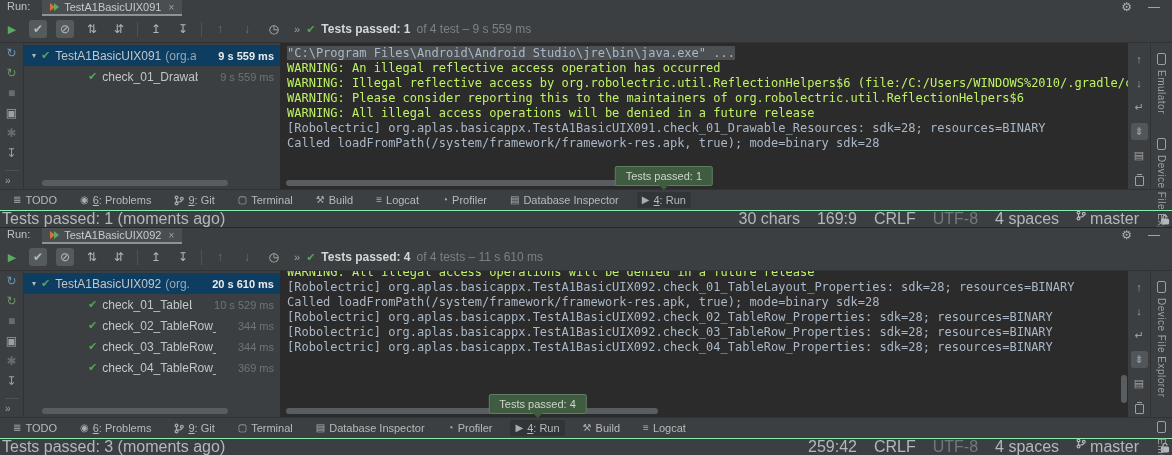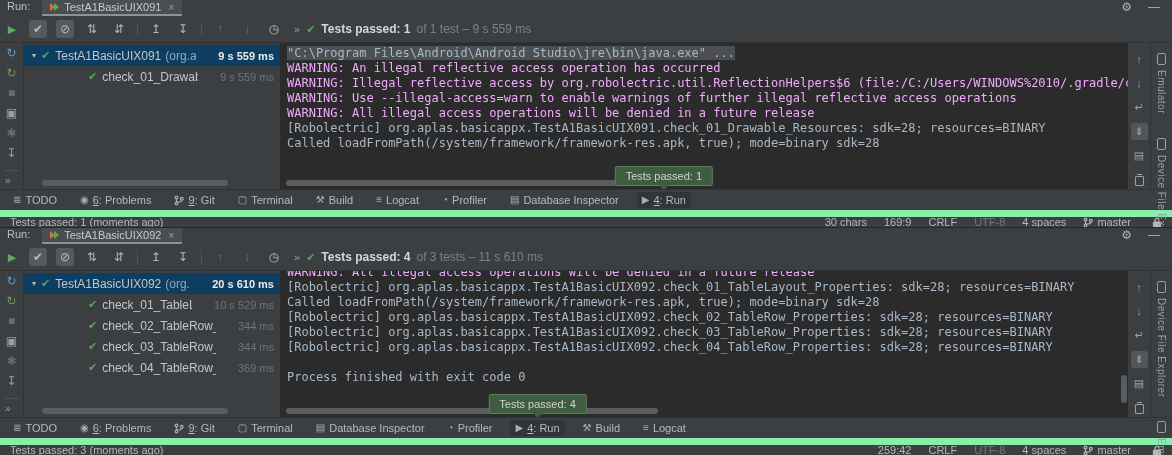--- a/index.html
+++ b/index.html
@@ -43,21 +43,21 @@
   .trow .chev{width:14px;flex:none;color:#b6b8ba;font-size:8px;text-align:center;margin-left:3px}
   .trow.child{padding-left:47px}
   .trow .chk{color:#57a35a;margin-right:5px;font-size:11px;flex:none}
   .tlabels{flex:1;overflow:hidden;display:flex;min-width:0}
   .trow .pkg{color:#7f8487;margin-left:4px}
   .trow.sel .pkg{color:#93a7b8}
   .trow .dur{color:#6e7478;font-size:11px;flex:none;margin-left:22px}
   .trow.sel .dur{color:#e9ebec;font-weight:bold}
   .console{flex:1;background:#2b2b2b;font-family:"DejaVu Sans Mono",monospace;font-size:12px;line-height:15px;color:#a9b7c6;padding:3px 0 0 7px;overflow:hidden;position:relative;white-space:nowrap}
   .line{height:15px}
-  .line.err{color:#f0abfc}
+  .line.err{color:#bef264}
   .line.hl .txt{background:#4c5052}
   .line.clip{margin-top:-9px}
   .hthumb{position:absolute;bottom:3px;height:6px;background:#5a5d5f;border-radius:3px}
   .tree .hthumb{left:18px;width:186px}
   .console .hthumb{left:6px;width:372px}
   .vthumb{position:absolute;right:1px;bottom:14px;width:6px;height:28px;background:#5a5d5f;border-radius:3px}
   .rcol{width:22px;flex:none;background:#3c3f41;display:flex;flex-direction:column;align-items:center;gap:7px;padding-top:8px}
   .ricn{font-size:11px;color:#9da0a2;width:17px;height:17px;display:flex;align-items:center;justify-content:center;border-radius:3px;line-height:1}
   .ricn.on{background:#50565a}
   .ricn .trash-shape{display:none;width:9px;height:10px;border:1px solid #9da0a2;border-radius:1px;position:relative;margin-top:2px}
@@ -72,23 +72,23 @@
   .tw{display:flex;align-items:center;gap:4px;padding:2px 5px;border-radius:2px;position:relative;white-space:nowrap}
   .tw.active{background:#313537}
   .twicon{font-size:10px;color:#a9adb0;line-height:1}
   .tw .twicon:empty{display:none}
   .branch-svg{display:none}
   .tw.git .branch-svg{display:inline}
   .mn{text-decoration:underline}
   .tooltip{position:absolute;bottom:calc(100% + 6px);left:50%;transform:translateX(-50%);background:#3f5c41;border:1px solid #5f7f60;color:#cdd5cd;font-size:11px;padding:3px 10px;white-space:nowrap;border-radius:2px;z-index:5}
   .tooltip::after{content:"";position:absolute;top:100%;left:50%;margin-left:-5px;border:5px solid transparent;border-top-color:#3f5c41}
   
-  .statusbar{height:17px;flex:none;display:flex;align-items:center;font-size:11px;color:#b4b8ba;padding:0 10px;border-top:7px solid #86efac}
+  .statusbar{height:17px;flex:none;display:flex;align-items:center;font-size:16px;color:#b4b8ba;padding:0 2px;border-top:1px solid #86efac}
   .sb-right{margin-left:auto;display:flex;gap:17px;align-items:center}
-  .sb-item{display:flex;align-items:center;gap:4px}
+  .sb-item{display:flex;gap:4px}
   .sb-item.dim{color:#74787a}
   .sb-item .branch-svg{display:none}
   .sb-item.branch .branch-svg{display:inline}
   .lock-svg{display:none}
   .sb-item.lock .lock-svg{display:inline}
 </style>
 </head>
 <body>
 
 <div class="panel">
@@ -120,21 +120,21 @@
         <span class="tbi">↧</span>
         <span class="tbi sep"></span>
         <span class="tbi dim">↑</span>
         <span class="tbi dim">↓</span>
         <span class="tbi">◷</span>
       </div>
     <span class="tb-more">»</span>
     <div class="tb-summary">
       <span class="chk">✔</span>
       <b>Tests passed: 1</b>
-      <span> of 1 test – 9 s 559 ms</span>
+      <span> of 4 test – 9 s 559 ms</span>
     </div>
   </div>
   <div class="pbody">
     <div class="gutter">
 
     <span class="gicon c1">↻</span>
         <span class="gicon c2">↻</span>
         <span class="gicon dim">■</span>
         <span class="gicon">▣</span>
         <span class="gicon dim">✱</span>
@@ -163,21 +163,21 @@
           </span>
           <span class="dur">9 s 559 ms</span>
         </div>
       </div>
     <div class="console">
 
       <div class="hthumb"></div>
     <div class="line hl"><span class="txt">"C:\Program Files\Android\Android Studio\jre\bin\java.exe" ...</span></div>
         <div class="line err"><span class="txt">WARNING: An illegal reflective access operation has occurred</span></div>
         <div class="line err"><span class="txt">WARNING: Illegal reflective access by org.robolectric.util.ReflectionHelpers$6 (file:/C:/Users/WINDOWS%2010/.gradle/caches/modules-2/files-2.</span></div>
-        <div class="line err"><span class="txt">WARNING: Use --illegal-access=warn to enable warnings of further illegal reflective access operations</span></div>
+        <div class="line err"><span class="txt">WARNING: Please consider reporting this to the maintainers of org.robolectric.util.ReflectionHelpers$6</span></div>
         <div class="line err"><span class="txt">WARNING: All illegal access operations will be denied in a future release</span></div>
         <div class="line"><span class="txt">[Robolectric] org.aplas.basicappx.TestA1BasicUIX091.check_01_Drawable_Resources: sdk=28; resources=BINARY</span></div>
         <div class="line"><span class="txt">Called loadFromPath(/system/framework/framework-res.apk, true); mode=binary sdk=28</span></div>
       </div>
     <div class="rcol">
 
     <span class="ricn">
           <span class="g">↑</span>
         </span>
         <span class="ricn">
@@ -374,21 +374,21 @@
         <span class="tbi">↧</span>
         <span class="tbi sep"></span>
         <span class="tbi dim">↑</span>
         <span class="tbi dim">↓</span>
         <span class="tbi">◷</span>
       </div>
     <span class="tb-more">»</span>
     <div class="tb-summary">
       <span class="chk">✔</span>
       <b>Tests passed: 4</b>
-      <span> of 3 tests – 11 s 610 ms</span>
+      <span> of 4 tests – 11 s 610 ms</span>
     </div>
   </div>
   <div class="pbody">
     <div class="gutter">
 
     <span class="gicon c1">↻</span>
         <span class="gicon c2">↻</span>
         <span class="gicon dim">■</span>
         <span class="gicon">▣</span>
         <span class="gicon dim">✱</span>
@@ -452,21 +452,20 @@
 
       <div class="hthumb"></div>
       <div class="vthumb"></div>
     <div class="line err clip"><span class="txt">WARNING: All illegal access operations will be denied in a future release</span></div>
         <div class="line"><span class="txt">[Robolectric] org.aplas.basicappx.TestA1BasicUIX092.check_01_TableLayout_Properties: sdk=28; resources=BINARY</span></div>
         <div class="line"><span class="txt">Called loadFromPath(/system/framework/framework-res.apk, true); mode=binary sdk=28</span></div>
         <div class="line"><span class="txt">[Robolectric] org.aplas.basicappx.TestA1BasicUIX092.check_02_TableRow_Properties: sdk=28; resources=BINARY</span></div>
         <div class="line"><span class="txt">[Robolectric] org.aplas.basicappx.TestA1BasicUIX092.check_03_TableRow_Properties: sdk=28; resources=BINARY</span></div>
         <div class="line"><span class="txt">[Robolectric] org.aplas.basicappx.TestA1BasicUIX092.check_04_TableRow_Properties: sdk=28; resources=BINARY</span></div>
         <div class="line"><span class="txt"></span></div>
-        <div class="line"><span class="txt">Process finished with exit code 0</span></div>
       </div>
     <div class="rcol">
 
     <span class="ricn">
           <span class="g">↑</span>
         </span>
         <span class="ricn">
           <span class="g">↓</span>
         </span>
         <span class="ricn">

